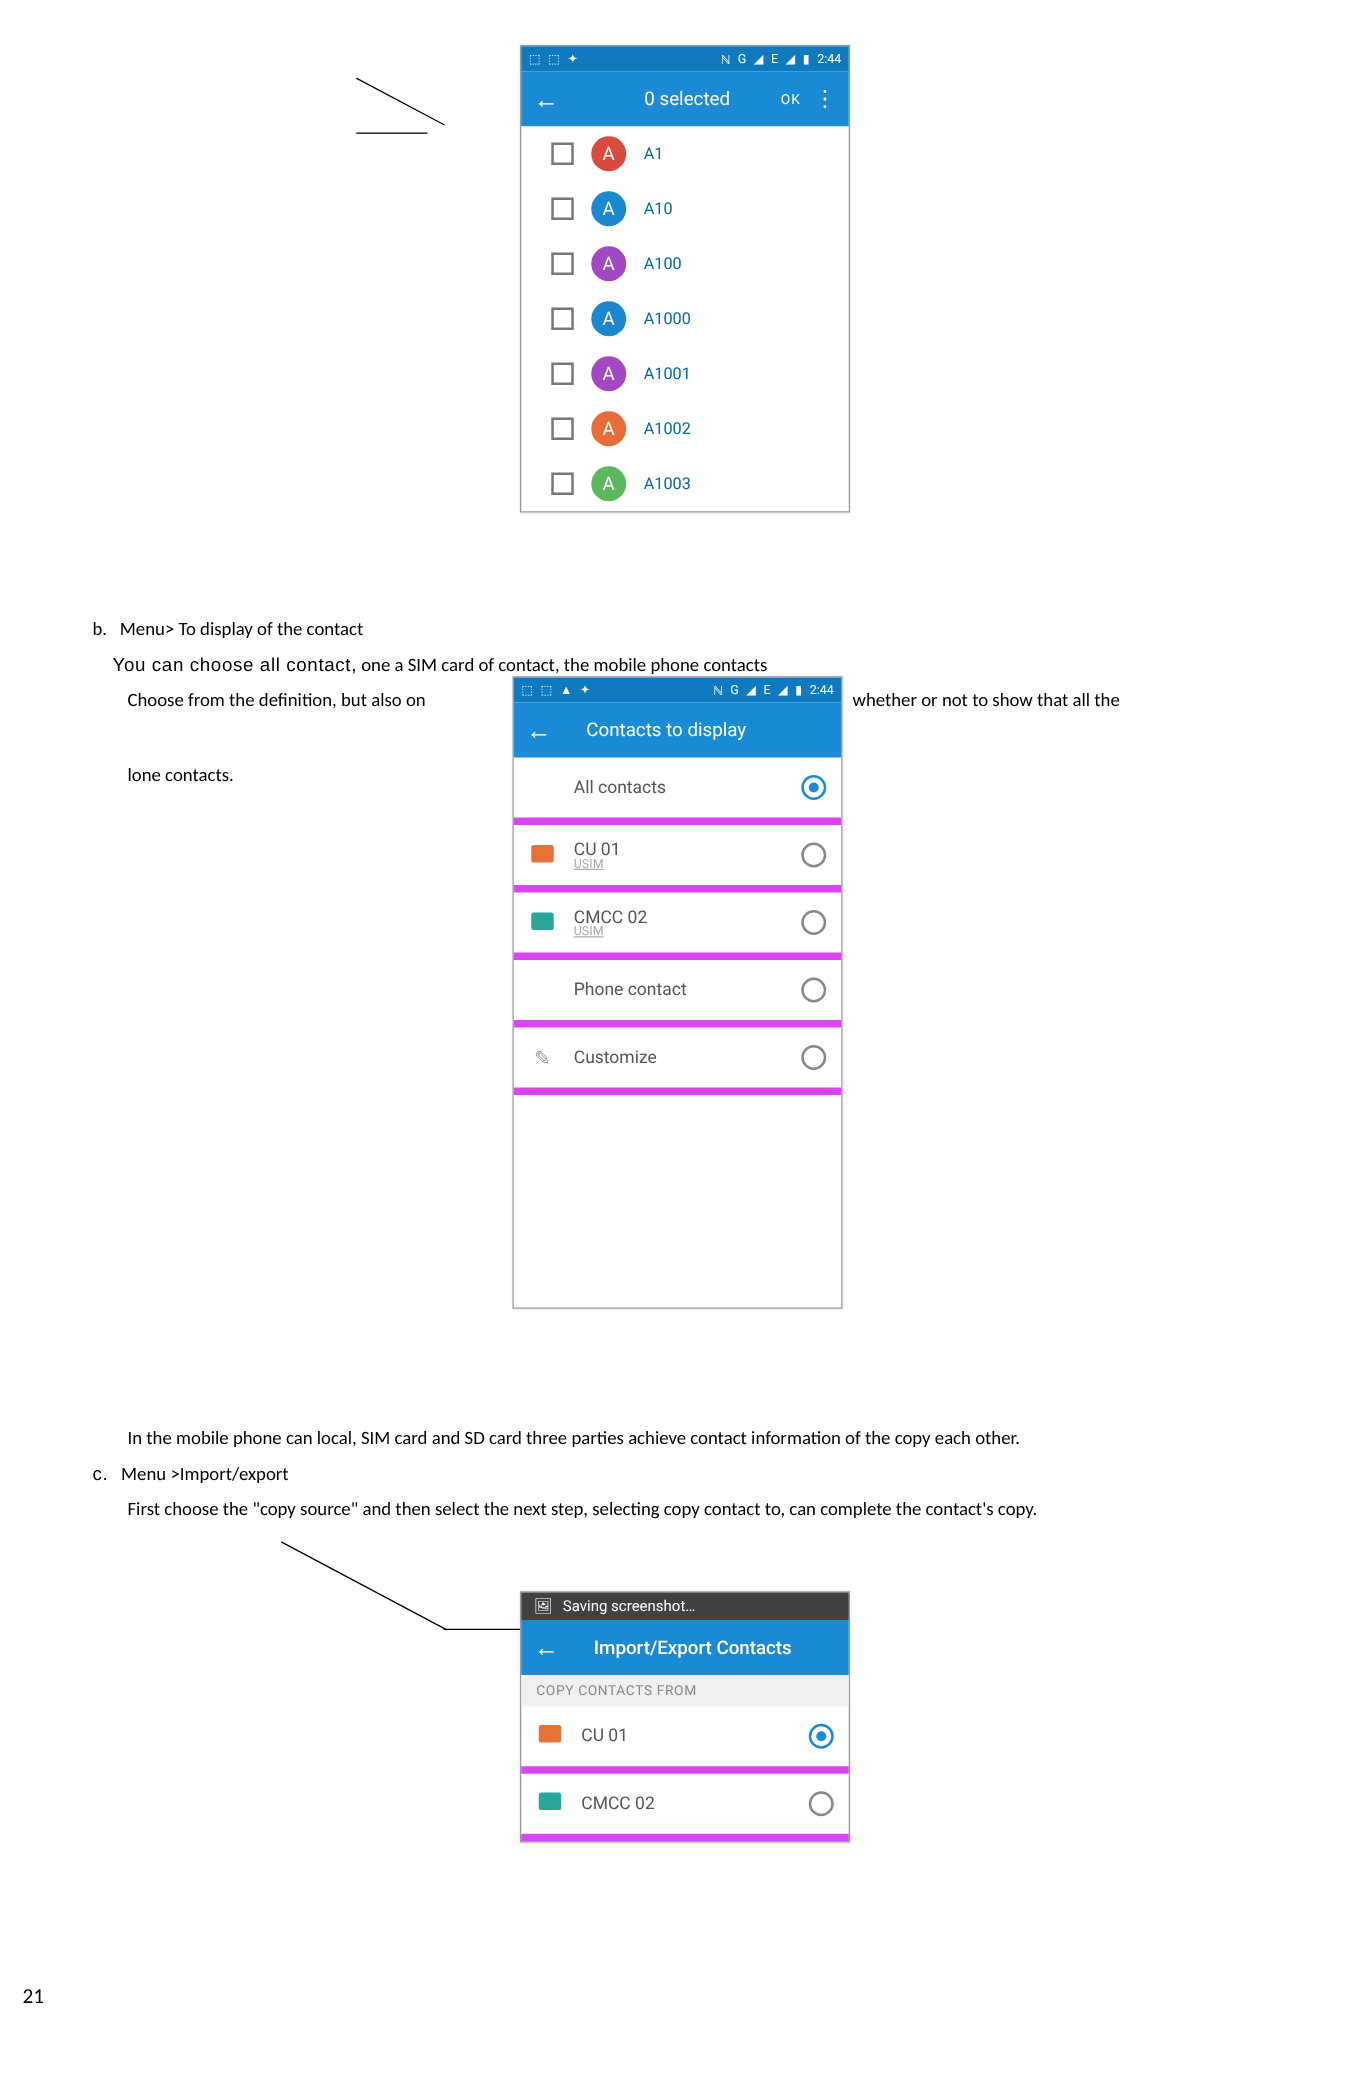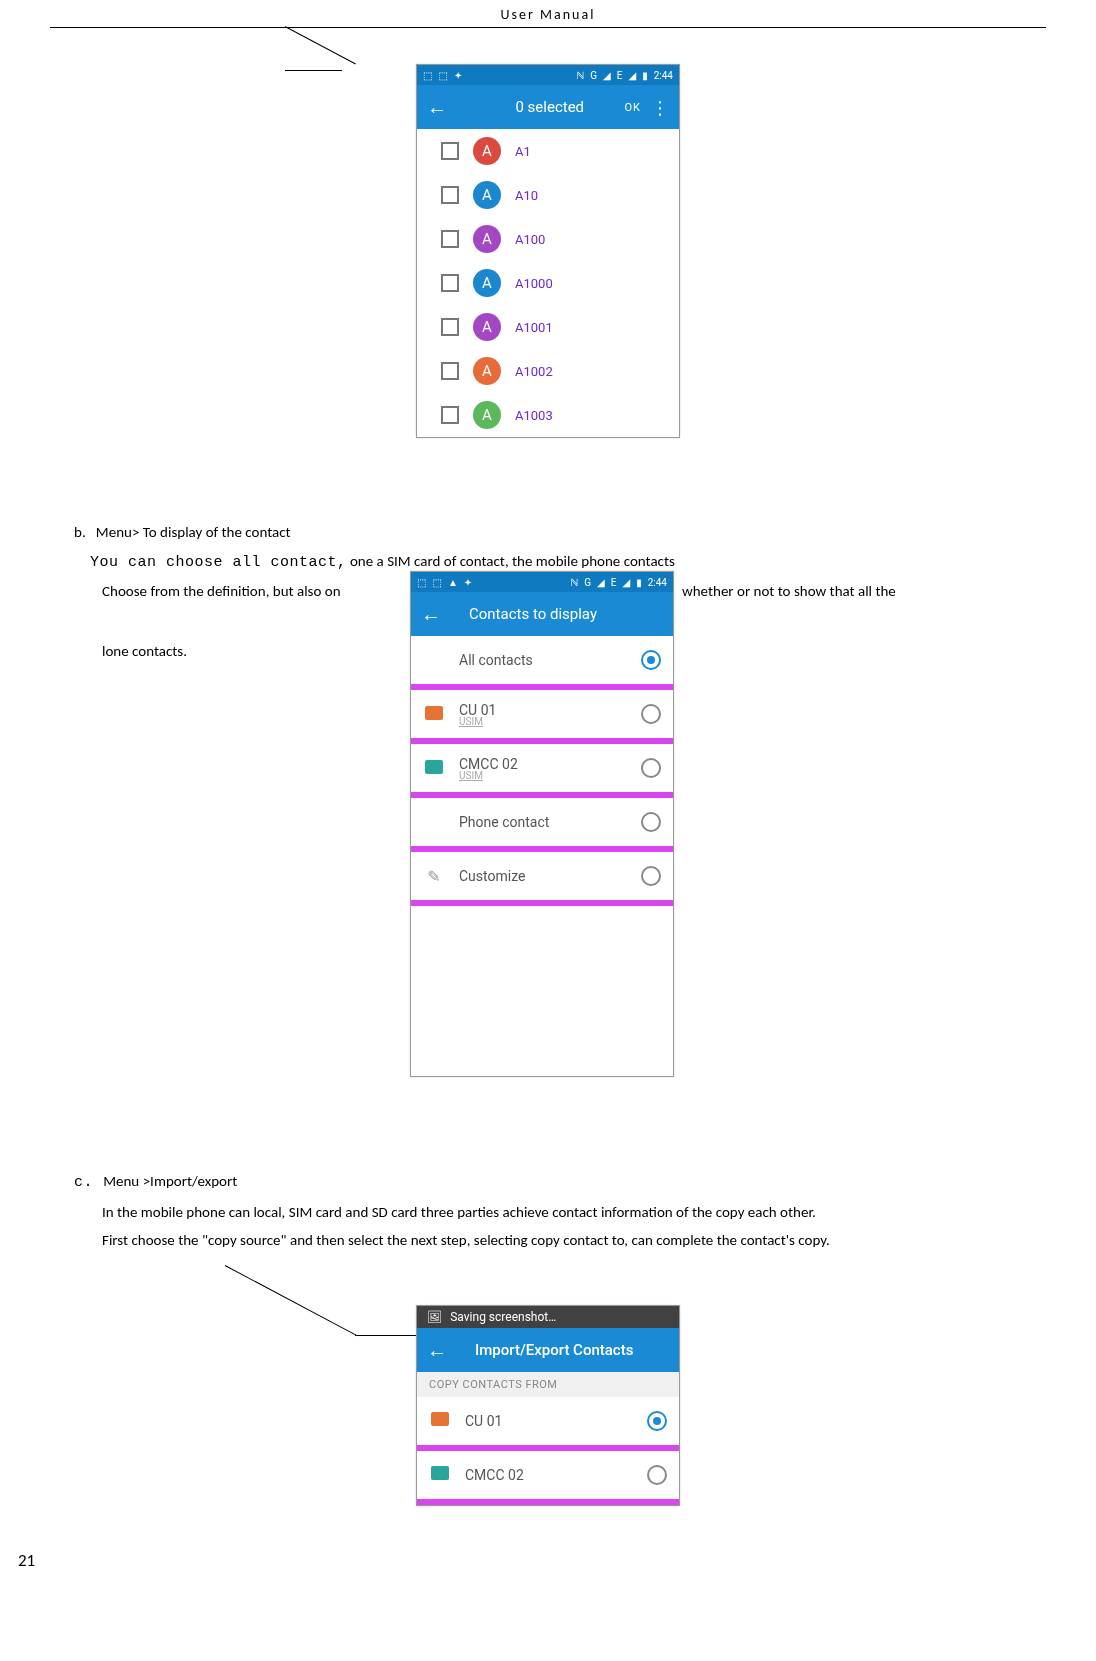--- a/index.html
+++ b/index.html
@@ -96,21 +96,21 @@
   .chk {
     width: 14px; height: 14px;
     border: 2px solid #777;
   }
   .avatar {
     width: 28px; height: 28px;
     border-radius: 50%;
     display: flex; align-items: center; justify-content: center;
     color: #fff; font-size: 15px; font-weight: 400;
   }
-  .contact-name { color: #6d28d9; font-size: 13px; }
+  .contact-name { color: #0369a1; font-size: 13px; }
 
   
   .radio-row {
     display: flex;
     align-items: center;
     padding: 0 12px;
     height: 48px;
     border-bottom: 6px solid #d946ef;
   }
   .radio-row .ico {
@@ -148,39 +148,38 @@
   }
   .section-label {
     background:#f0f0f0; color:#888; font-size:11px; padding:6px 12px;
     letter-spacing: .5px;
   }
 
   
   .section { margin-top: 16px; }
   .indent1 { margin-left: 24px; }
   .indent2 { margin-left: 52px; }
-  .serif-mono { font-family: Liberation Mono, monospace; letter-spacing: .5px; }
+  .serif-mono { font-family: Liberation Sans, sans-serif; letter-spacing: .5px; }
   .line { line-height: 1.9; font-size: 15px; }
   .wrap-flow {
     line-height: 1.9; font-size: 15px;
   }
 
   .figure-center {
     display: flex; justify-content: center; margin-top: 14px;
   }
 
   
   .leader1a, .leader1b, .leader2a, .leader2b { position:absolute; background:#000; }
 </style>
 </head>
 <body>
 
 <div class="page">
 
-  <div class="header">User    Manual</div>
 
   <div class="leader1a" style="left:285px; top:26px; width:80px; height:1px; transform:rotate(28deg); transform-origin:left center;"></div>
   <div class="leader1b" style="left:285px; top:70px; width:57px; height:1px;"></div>
 
   <div class="figure-center" style="margin-top:36px;">
     <div class="phone" style="width:262px;">
       <div class="statusbar">
         <div class="sb-left">
           <span>⬚</span>
           <span>⬚</span>
@@ -306,25 +305,25 @@
             </div>
           <div style="height:170px;"></div>
         </div>
         <div style="flex:1;" class="wrap-flow"> whether or not to show that all the</div>
       </div>
       <div class="wrap-flow" style="position:absolute; left:0; top:28px;margin-top:32px;">lone contacts.</div>
     </div>
   </div>
 
   <div class="section" style="margin-top:90px;">
+    <div class="line indent2">In the mobile phone can local, SIM card and SD card three parties achieve contact information of the copy each other.</div>
     <div class="line indent1">
       <span class="serif-mono">c.</span>&nbsp;&nbsp;
       <span>Menu &gt;Import/export</span>
     </div>
-    <div class="line indent2">In the mobile phone can local, SIM card and SD card three parties achieve contact information of the copy each other.</div>
     <div class="line indent2">First choose the "copy source" and then select the next step, selecting copy contact to, can complete the contact's copy.</div>
   </div>
 
   <div style="position:relative; height:0;">
     <div class="leader1a" style="left:175px; top:10px; width:150px; height:1px; transform:rotate(28deg); transform-origin:left center;"></div>
     <div class="leader1b" style="left:305px; top:80px; width:80px; height:1px;"></div>
   </div>
 
   <div class="figure-center" style="margin-top:50px;">
     <div class="phone" style="width:262px;">

